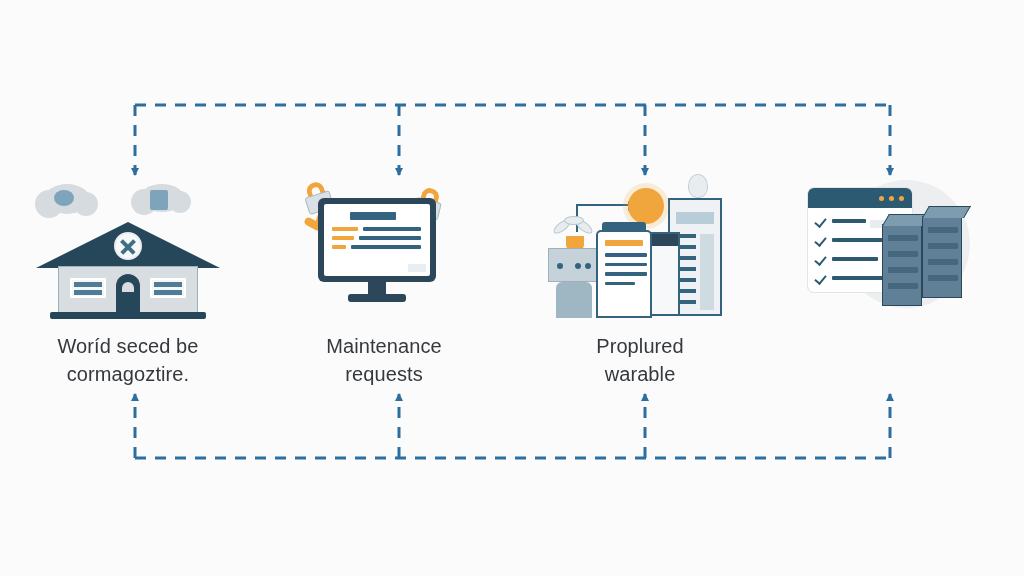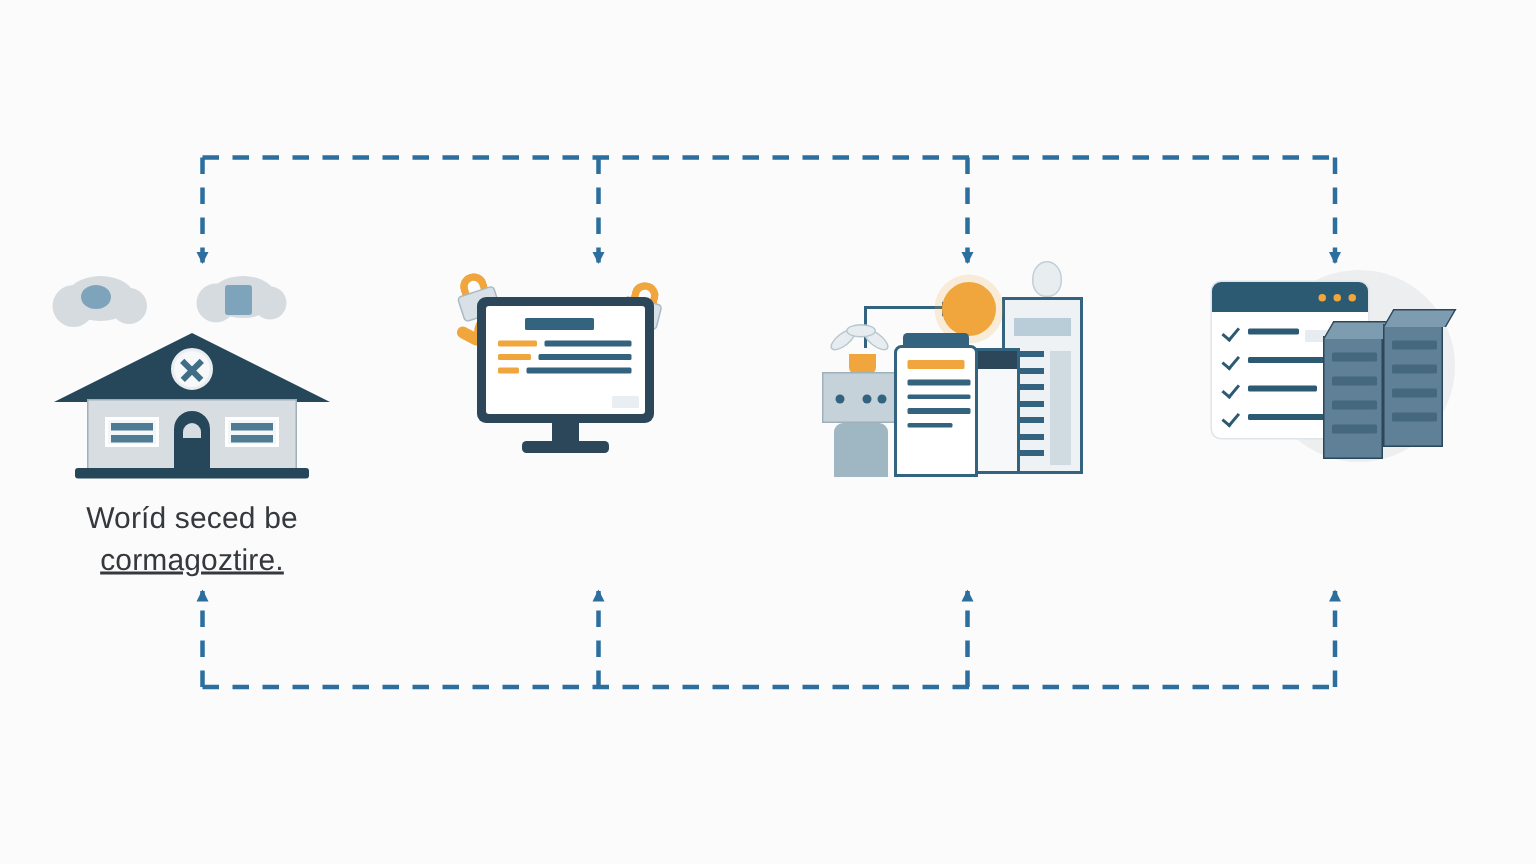--- a/index.html
+++ b/index.html
@@ -60,21 +60,21 @@
   .caption {
     margin-top: 12px;
     text-align: center;
     color: #35383d;
     font-size: 20px;
     line-height: 1.42;
     letter-spacing: .1px;
     max-width: 230px;
   }
 
-  .caption .l2 { display: block; text-decoration: underline; }
+  .caption .l2 { display: block; }
 
   
   .house-wrap { position: absolute; left: 0; top: 0; width: 200px; height: 150px; }
 
   .cloud {
     position: absolute;
     background: #d3d9de;
     border-radius: 50%;
     opacity: .92;
   }
@@ -595,20 +595,24 @@
                 <div class="mon-lbl" style="width:14px"></div>
                 <div class="mon-val" style="width:70px"></div>
               </div>
             </div>
             <div class="monitor-btns"></div>
           </div>
           <div class="monitor-neck"></div>
           <div class="monitor-base"></div>
         </div>
       </div>
+      <div class="caption">
+        <span class="caption-line">Maintenance</span>
+        <span class="caption-line l2">requests</span>
+      </div>
     </div>
 
     <div class="column">
       <div class="icon-box">
         <div class="doc-wrap">
           <div class="bulb"></div>
           <div class="bulb-stem"></div>
           <div class="tower">
             <div class="tower-head"></div>
             <div class="tower-bars"></div>
@@ -629,20 +633,24 @@
           <div class="pedestal"></div>
           <div class="doc-tab"></div>
           <div class="document">
             <div class="doc-accent"></div>
             <div class="doc-line" style="width:42px"></div>
             <div class="doc-line" style="width:42px"></div>
             <div class="doc-line" style="width:42px"></div>
             <div class="doc-line" style="width:30px"></div>
           </div>
         </div>
+      </div>
+      <div class="caption">
+        <span class="caption-line">Proplured</span>
+        <span class="caption-line l2">warable</span>
       </div>
     </div>
 
     <div class="column">
       <div class="icon-box">
         <div class="fin-wrap">
           <div class="gray-circle"></div>
           <div class="browser">
             <div class="browser-bar">
               <div class="browser-dot"></div>

